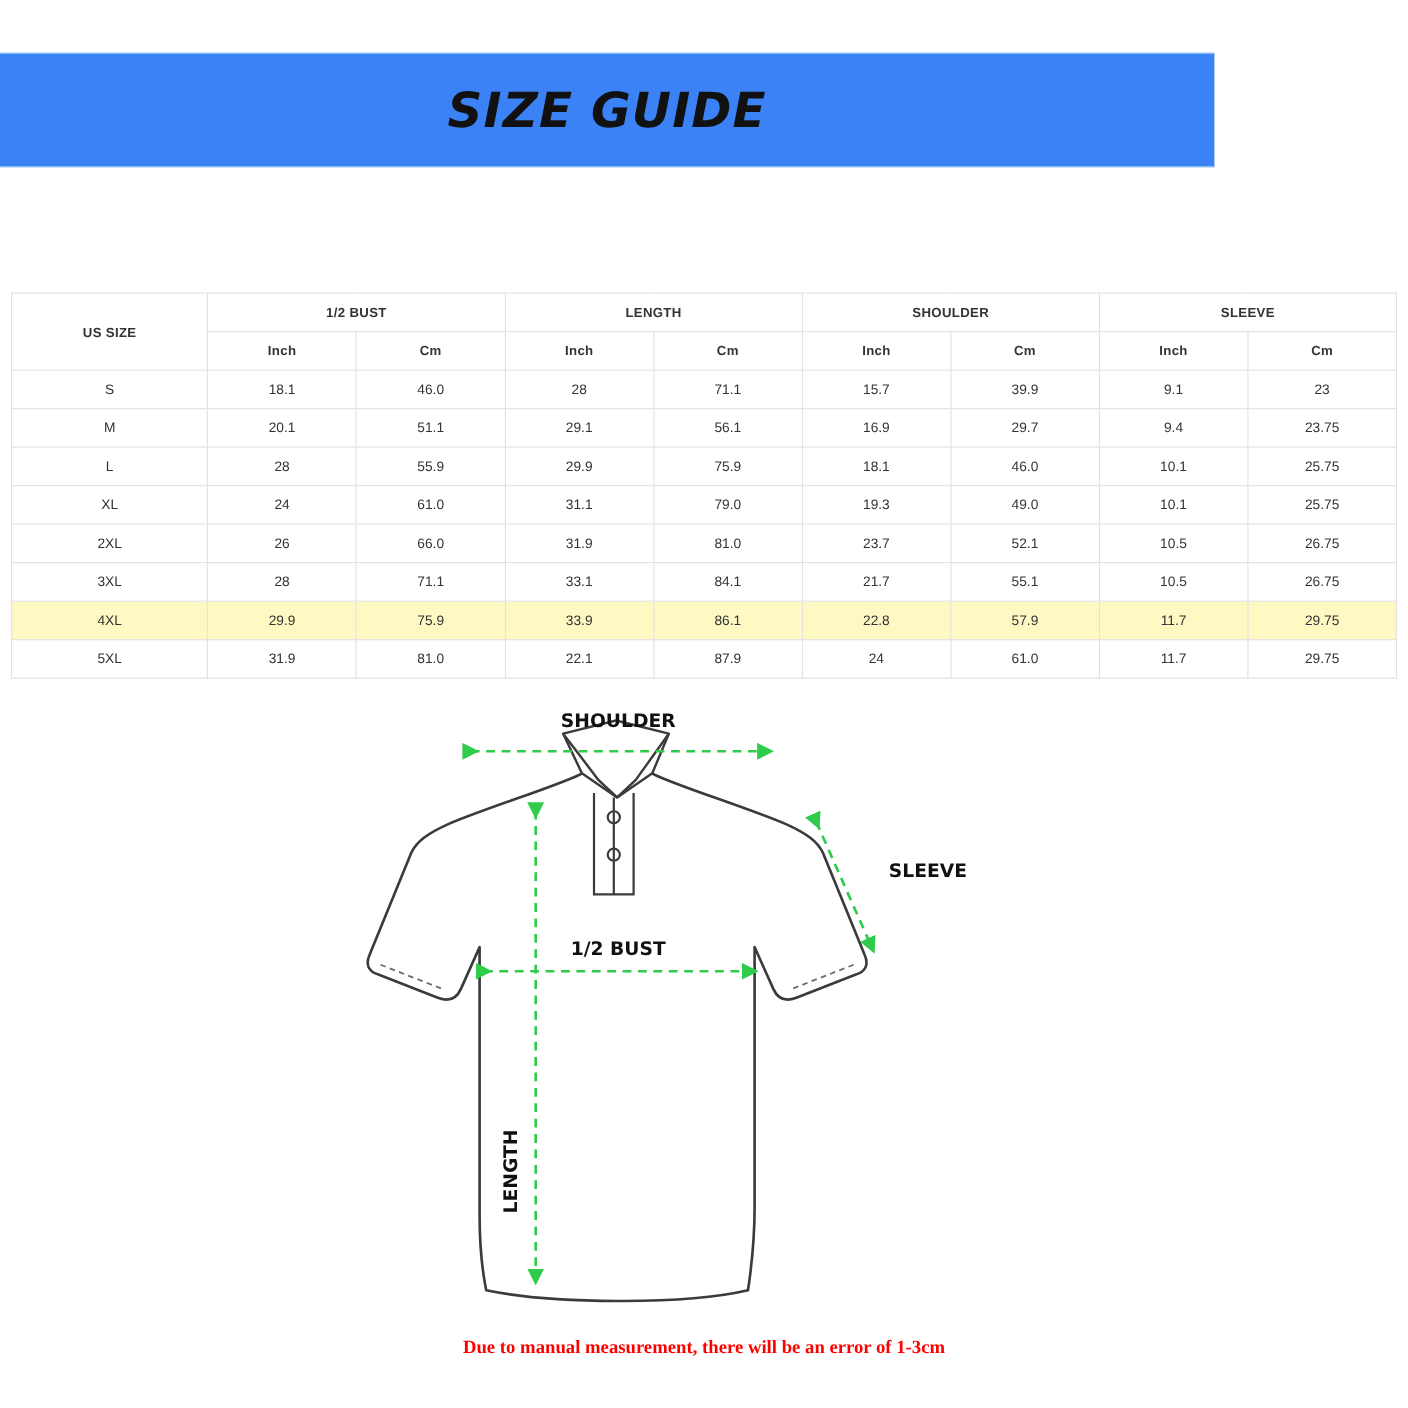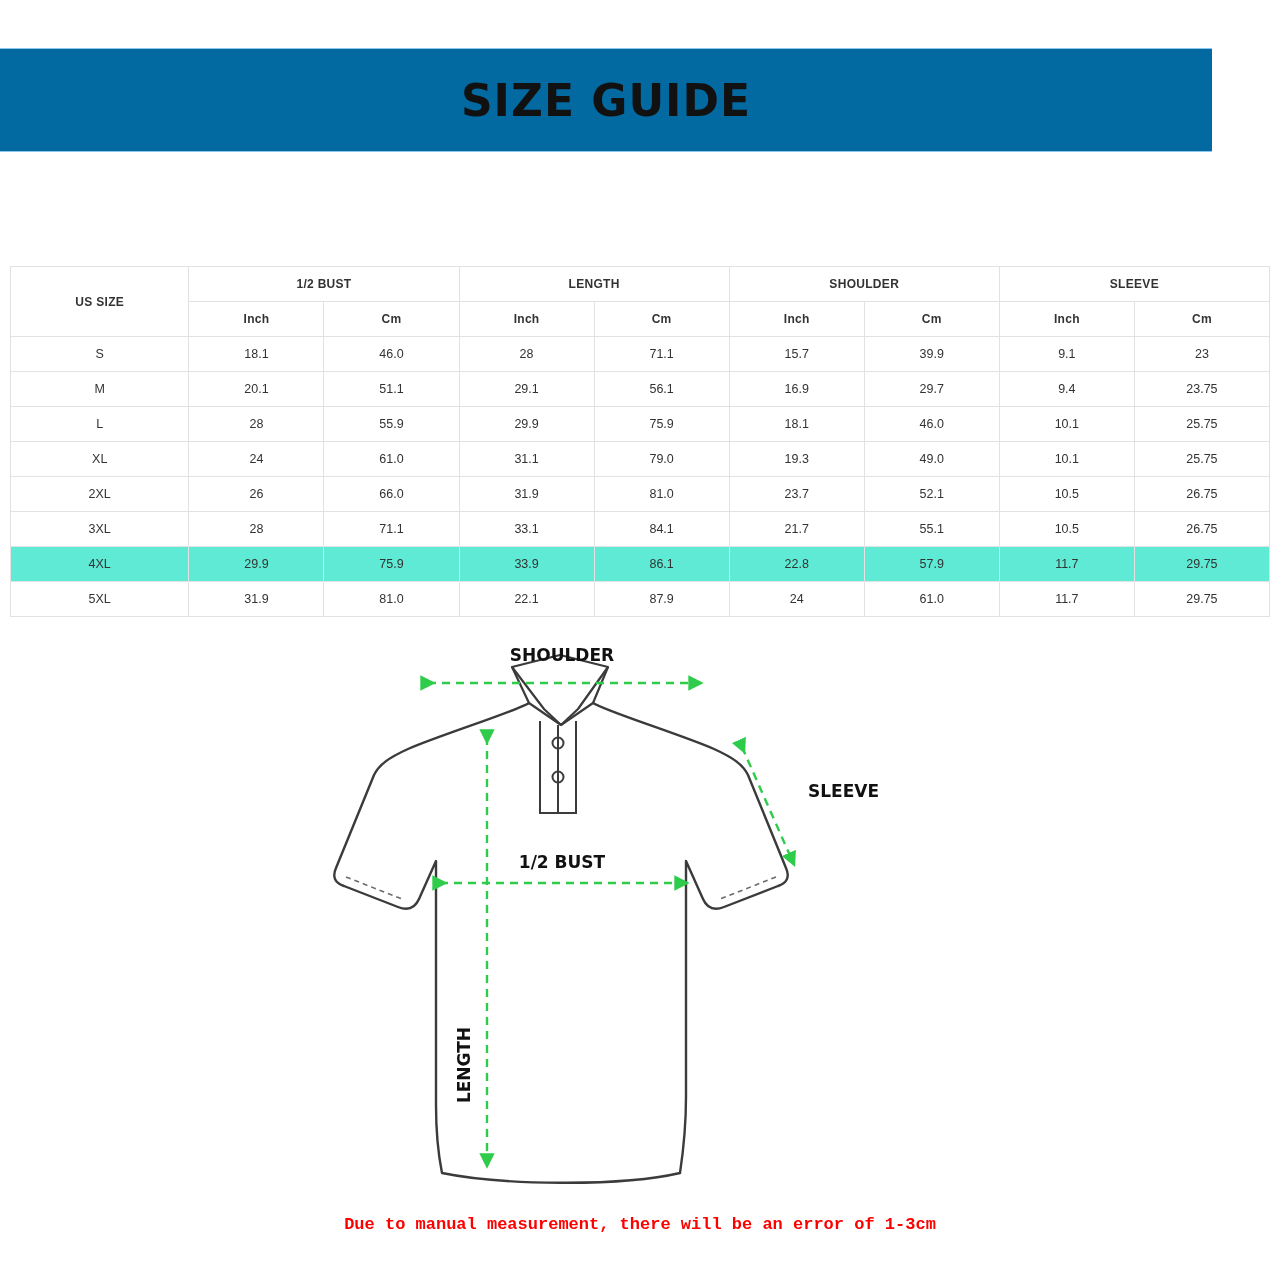--- a/index.html
+++ b/index.html
@@ -14,29 +14,30 @@
     font-family: "Liberation Sans", sans-serif;
     color: #222;
     overflow: hidden;
   }
 
   
   .header-banner {
     position: absolute;
     left: 0;
     top: 48px;
-    width: 1212px;
+    width: 1104px;
     height: 104px;
-    background: #0369a1;
+    background: #3b82f6;
     border-top: 1px solid #8fc6ef;
     border-bottom: 1px solid #8fc6ef;
     display: flex;
     align-items: center;
     justify-content: center;
     box-sizing: border-box;
+    font-style: italic;
   }
   .header-title {
     font-size: 44px;
     font-weight: bold;
     letter-spacing: 1px;
     color: #111;
     font-family: "DejaVu Sans", sans-serif;
   }
 
   
@@ -60,21 +61,21 @@
     font-weight: normal;
     height: 34px;
     padding: 0;
   }
   table.size-table thead th {
     font-weight: bold;
     font-size: 12px;
     letter-spacing: 0.3px;
   }
   .row-alt td {
-    background: #5eead4;
+    background: #fef9c3;
     margin-top: 20px;
   }
   col.c-size { width: 177px; }
   col.c-cell { width: 134px; }
 
   
   .illustration {
     position: absolute;
     left: 0;
     top: 625px;
@@ -95,21 +96,21 @@
   
   .footer-note {
     position: absolute;
     left: 0;
     top: 1215px;
     width: 1280px;
     text-align: center;
     color: #ff0000;
     font-size: 17px;
     font-weight: bold;
-    font-family: Liberation Mono, monospace;
+    font-family: Liberation Serif, serif;
   }
 </style>
 </head>
 <body>
 
 <div class="header-banner">
   <div class="header-title">SIZE GUIDE</div>
 </div>
 
 <div class="size-table-wrap">

